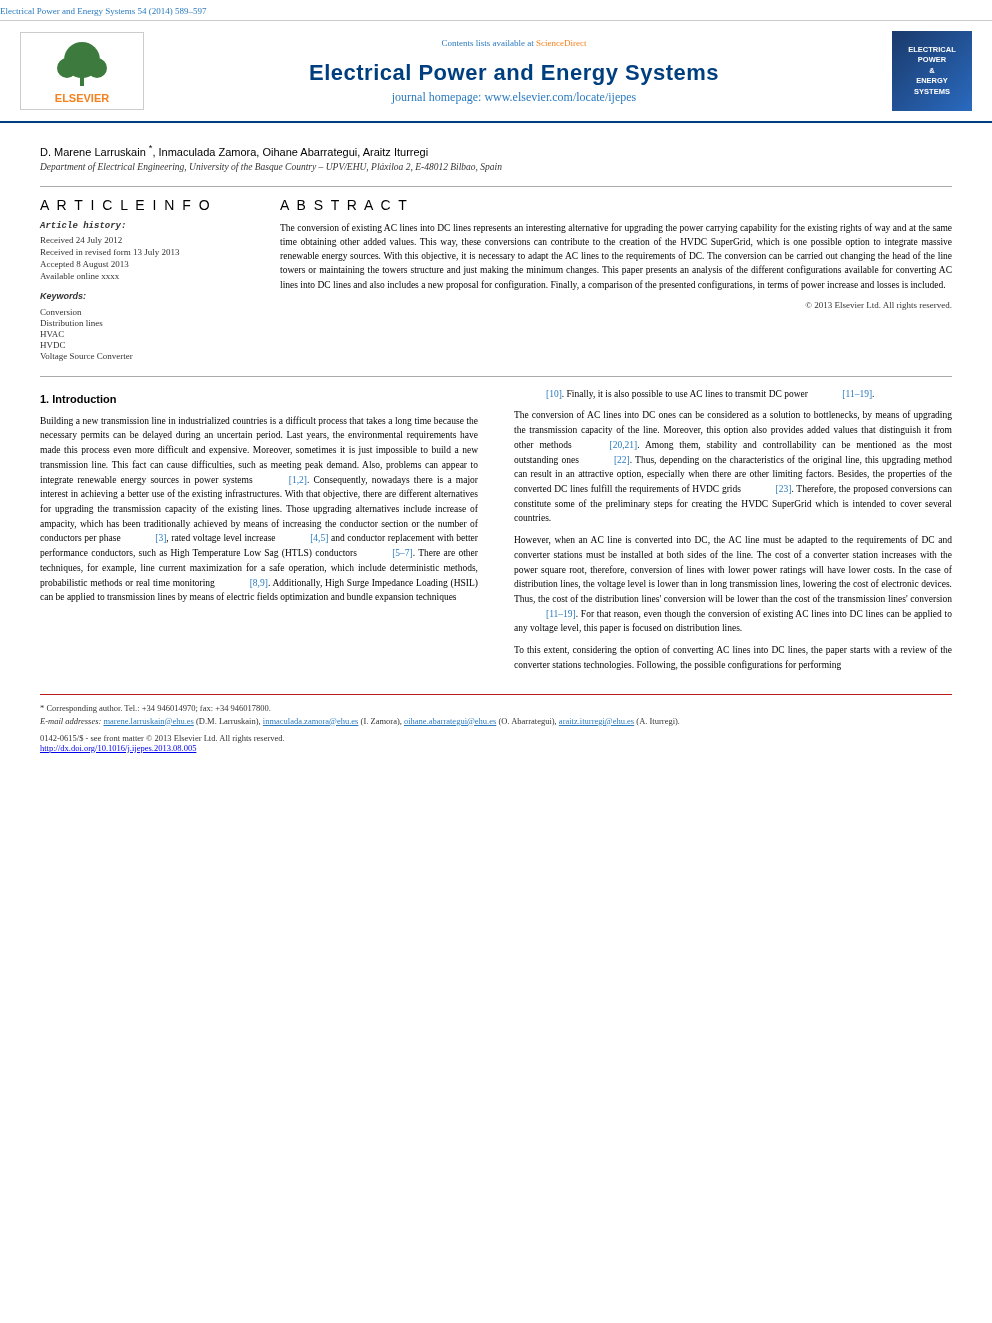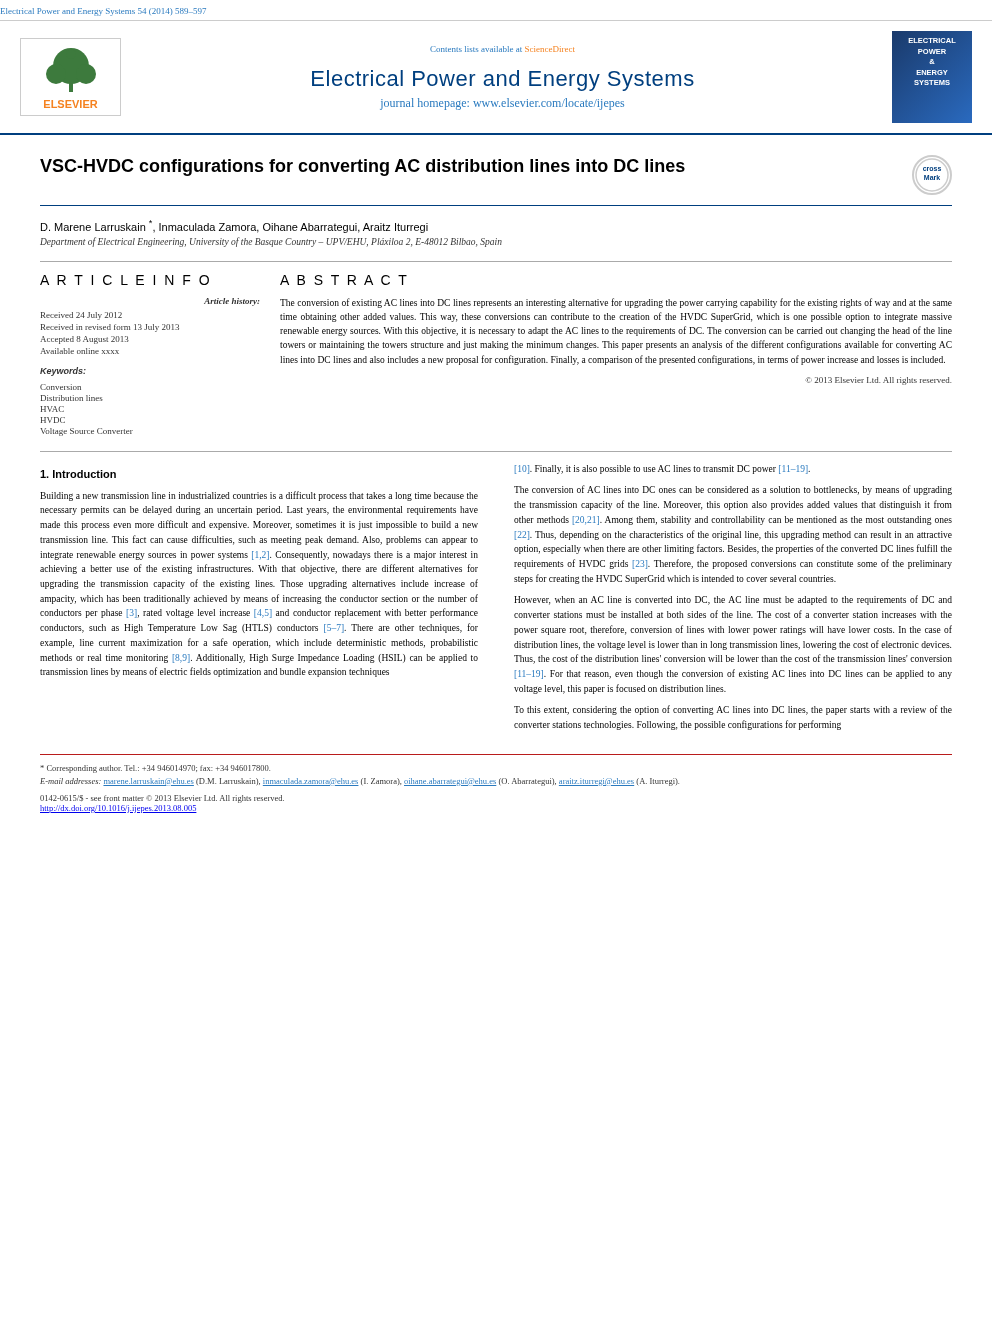--- a/index.html
+++ b/index.html
@@ -33,47 +33,48 @@
       text-align: center;
       flex: 1;
     }
     .journal-header-center .science-direct {
       font-size: 9px;
       color: #2a7abf;
       margin-bottom: 12px;
     }
     .journal-header-center .journal-title {
       font-size: 22px;
-      font-weight: normal;
+      font-weight: bold;
       color: #003f7f;
       font-family: Arial, sans-serif;
       letter-spacing: 0.5px;
     }
     .journal-header-center .journal-homepage {
       font-size: 12px;
       color: #2a7abf;
       margin-top: 4px;
     }
     .elsevier-wordmark {
       font-size: 11px;
       color: #f58220;
       font-family: Arial, sans-serif;
       font-weight: bold;
       margin-top: 2px;
     }
 
     
     .journal-badge {
       width: 80px;
-      height: 92px;
+      height: 80px;
       background: linear-gradient(135deg, #1a3a6b, #2a6abf);
       color: #fff;
       display: flex;
       flex-direction: column;
       align-items: center;
+      justify-content: center;
       font-family: Arial, sans-serif;
       font-size: 7px;
       text-align: center;
       padding: 5px;
       font-weight: bold;
       line-height: 1.3;
       margin-left: 8px;
     }
 
     
@@ -151,22 +152,21 @@
       margin-bottom: 8px;
       font-weight: normal;
     }
 
     .article-info-label {
       font-size: 9px;
       font-style: italic;
       font-weight: bold;
       color: #333;
       margin-bottom: 4px;
-      font-family: Liberation Serif, serif;
-      text-align: right;
+      font-family: Liberation Mono, monospace;
     }
     .article-info-row {
       font-size: 9px;
       color: #333;
       margin-bottom: 2px;
     }
 
     .keywords-label {
       font-size: 9px;
       font-style: italic;
@@ -221,21 +221,21 @@
       color: #000;
       margin-bottom: 6px;
       margin-top: 4px;
     }
 
     .body-col p {
       margin-bottom: 7px;
       text-indent: 0;
     }
 
-    .ref-link { color: #2a7abf; }
+    .ref-link { color: #2a7abf; margin-left: 32px; }
 
     
     .footer-area {
       margin-top: 14px;
       border-top: 1px solid #b91c1c;
       padding-top: 8px;
     }
     .footnote {
       font-size: 8.5px;
       color: #333;
@@ -244,21 +244,21 @@
     .footnote a { color: #2a7abf; }
     .footer-license {
       font-size: 8.5px;
       color: #333;
       margin-top: 7px;
     }
 
     
     .elsevier-box {
       border: 1.5px solid #ccc;
-      width: 101px;
+      width: 124px;
       padding: 5px;
       display: flex;
       flex-direction: column;
       align-items: center;
     }
   </style>
 </head>
 <body>
 
 <div class="top-bar">
@@ -291,30 +291,20 @@
     <div class="journal-homepage">journal homepage: www.elsevier.com/locate/ijepes</div>
   </div>
 
   <div class="journal-badge">
     <div style="white-space:pre-line; font-size:7.5px; line-height:1.4; text-align:center;">ELECTRICAL<br>POWER<br>&amp;<br>ENERGY<br>SYSTEMS</div>
   </div>
 </div>
 
 <div class="main-content">
 
-  <div class="article-title-section">
-    <div class="article-title">VSC-HVDC configurations for converting AC distribution lines into DC lines</div>
-    <div class="crossmark-logo">
-      <svg width="36" height="36" viewBox="0 0 36 36">
-        <circle cx="18" cy="18" r="16" fill="#fff" stroke="#ccc" stroke-width="1.5"></circle>
-        <text x="18" y="14" text-anchor="middle" font-size="7" font-family="Arial" fill="#003f7f" font-weight="bold">cross</text>
-        <text x="18" y="23" text-anchor="middle" font-size="7" font-family="Arial" fill="#003f7f" font-weight="bold">Mark</text>
-      </svg>
-    </div>
-  </div>
 
   <div class="authors">
     D. Marene Larruskain <sup>*</sup>, Inmaculada Zamora, Oihane Abarrategui, Araitz Iturregi
   </div>
   <div class="affiliation">Department of Electrical Engineering, University of the Basque Country – UPV/EHU, Pláxiloa 2, E-48012 Bilbao, Spain</div>
 
   <div class="two-col">
 
     <div class="col-left">
       <div class="section-label">A R T I C L E   I N F O</div>

